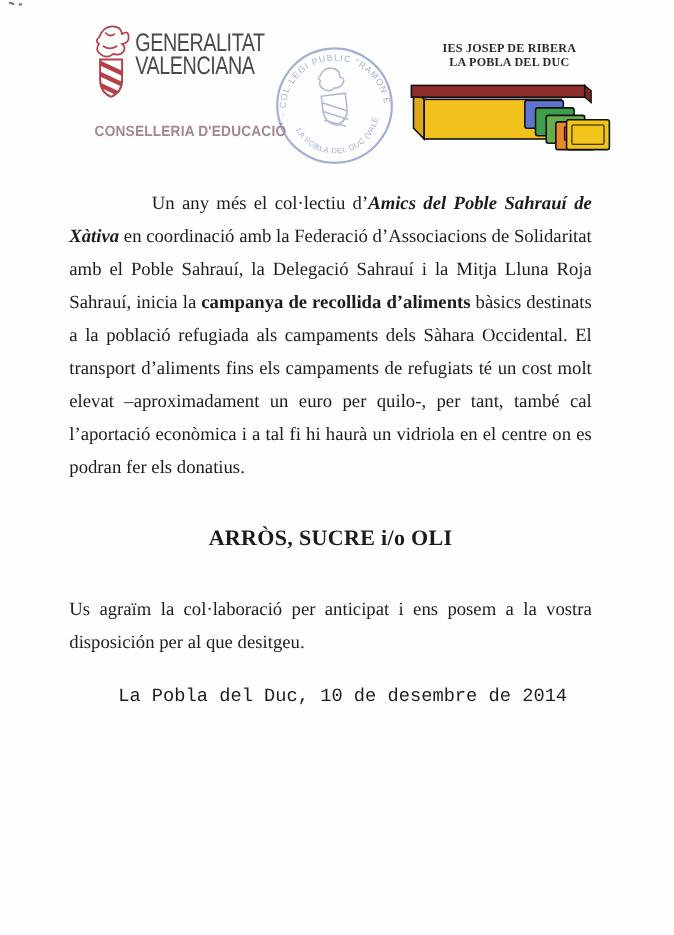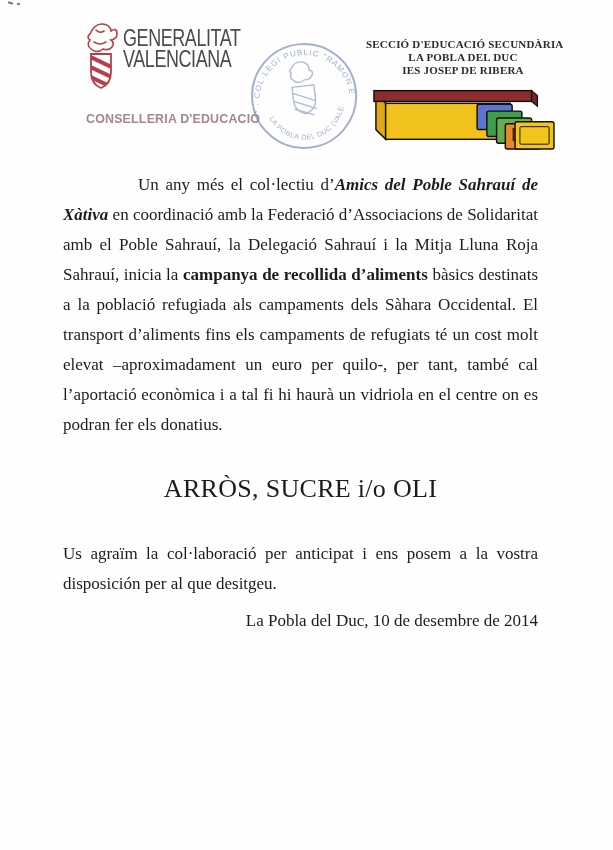--- a/index.html
+++ b/index.html
@@ -37,24 +37,24 @@
   .ies-art{margin-top:2px;}
 
   
   .content{position:absolute;left:63px;top:170px;width:475px;
     font-size:17px;line-height:30px;text-align:justify;}
   .para{margin:0;}
   .para.indent{text-indent:75px;}
   .para.gap-after{margin-bottom:34px;}
   .b{font-weight:bold;}
   .bi{font-weight:bold;font-style:italic;}
-  .heading{font-weight:normal;font-size:26px;text-align:center;
+  .heading{font-weight:bold;font-size:20px;text-align:center;
     margin:33px 0 35px 0;letter-spacing:.3px;}
-  .closing{margin-bottom:7px;}
-  .dateline{text-align:right;padding-left:22px;font-size:17px;line-height:30px;}
+  .closing{margin-bottom:20px;}
+  .dateline{text-align:center;padding-left:22px;font-size:17px;line-height:30px;font-family:Liberation Mono, monospace;}
 </style>
 </head>
 <body>
 
 <div class="artifact a1"></div>
 <div class="artifact a2"></div>
 
 <div class="gva">
   <div class="gva-row">
     <span class="gva-emblem">
@@ -107,23 +107,22 @@
       <path d="M47,48 h22 v14 q0,10 -11,14 q-11,-4 -11,-14 z"></path>
       <line x1="47" y1="54" x2="69" y2="64"></line>
       <line x1="47" y1="62" x2="69" y2="72"></line>
       <line x1="47" y1="70" x2="66" y2="78"></line>
     </g>
   </svg>
 </div>
 
 <div class="ies">
   <div class="ies-text">
-    <div>SECCIÓ D'EDUCACIÓ SECUNDÀRIA</div>
+    <div>IES JOSEP DE RIBERA</div>
     <div>LA POBLA DEL DUC</div>
-    <div>IES JOSEP DE RIBERA</div>
   </div>
   <div class="ies-art">
     <svg width="190" height="72" viewBox="0 0 195 74">
 
       <polygon points="8,16 18,25 18,62 8,52" fill="#e0a91a" stroke="#111" stroke-width="1.5"></polygon>
 
       <rect x="18" y="25" width="128" height="37" fill="#f2c21c" stroke="#111" stroke-width="1.5"></rect>
 
       <rect x="6" y="12" width="162" height="11" fill="#8e2d2d" stroke="#111" stroke-width="1.5"></rect>
       <polygon points="168,12 174,17 174,28 168,23" fill="#7a2424" stroke="#111" stroke-width="1.2"></polygon>

